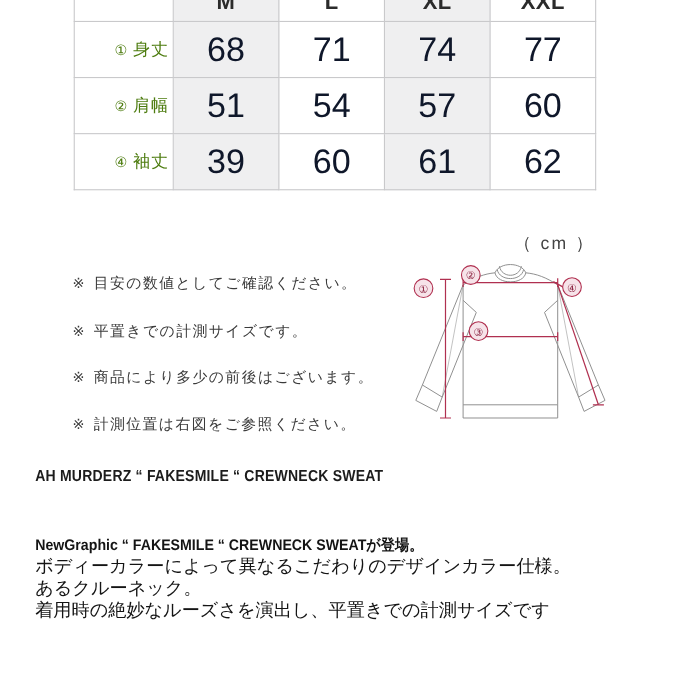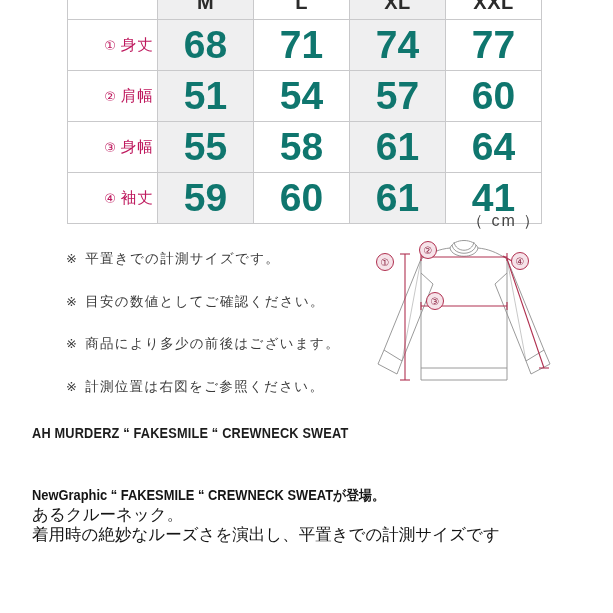--- a/index.html
+++ b/index.html
@@ -51,34 +51,34 @@
     width: 89px;
   }
   .col-size {
     width: 95px;
   }
   td.shaded, th.shaded {
     background: #efeff0;
   }
   .row-label {
     font-size: 15.5px;
-    color: #be185d;
+    color: #4d7c0f;
     font-family: "DejaVu Sans", "Liberation Sans", sans-serif;
     letter-spacing: 1px;
     white-space: nowrap;
     margin-left: 33px;
   }
   .row-label .circ {
     font-size: 13px;
     margin-right: 4px;
   }
   .val {
-    font-size: 39px;
-    font-weight: bold;
-    color: #0f766e;
+    font-size: 31px;
+    font-weight: normal;
+    color: #0f172a;
     font-family: "Liberation Sans", "DejaVu Sans", sans-serif;
     letter-spacing: 0px;
   }
   .cm-unit {
     position: absolute;
     left: 467px;
     top: 211px;
     font-size: 16px;
     color: #444;
     letter-spacing: 2px;
@@ -181,45 +181,36 @@
         <td class="col-label">
           <span class="row-label"><span class="circ">②</span><span>肩幅</span></span>
         </td>
         <td class="col-size shaded"><span class="val">51</span></td>
         <td class="col-size"><span class="val">54</span></td>
         <td class="col-size shaded"><span class="val">57</span></td>
         <td class="col-size"><span class="val">60</span></td>
       </tr>
       <tr>
         <td class="col-label">
-          <span class="row-label"><span class="circ">③</span><span>身幅</span></span>
-        </td>
-        <td class="col-size shaded"><span class="val">55</span></td>
-        <td class="col-size"><span class="val">58</span></td>
-        <td class="col-size shaded"><span class="val">61</span></td>
-        <td class="col-size"><span class="val">64</span></td>
-      </tr>
-      <tr>
-        <td class="col-label">
           <span class="row-label"><span class="circ">④</span><span>袖丈</span></span>
         </td>
-        <td class="col-size shaded"><span class="val">59</span></td>
+        <td class="col-size shaded"><span class="val">39</span></td>
         <td class="col-size"><span class="val">60</span></td>
         <td class="col-size shaded"><span class="val">61</span></td>
-        <td class="col-size"><span class="val">41</span></td>
+        <td class="col-size"><span class="val">62</span></td>
       </tr>
     </tbody>
   </table>
 </div>
 
 <div class="cm-unit">（ cm ）</div>
 
 <div class="notes">
+  <div class="note-line"><span class="mk">※</span><span>目安の数値としてご確認ください。</span></div>
   <div class="note-line"><span class="mk">※</span><span>平置きでの計測サイズです。</span></div>
-  <div class="note-line"><span class="mk">※</span><span>目安の数値としてご確認ください。</span></div>
   <div class="note-line"><span class="mk">※</span><span>商品により多少の前後はございます。</span></div>
   <div class="note-line"><span class="mk">※</span><span>計測位置は右図をご参照ください。</span></div>
 </div>
 
 <div class="diagram">
   <svg width="196" height="166" viewBox="0 0 196 166">
     <g fill="none" stroke="#8f8f8f" stroke-width="0.9" stroke-linejoin="round">
 
       <path d="M57 31 L57 140 L143 140 L143 31"></path>
 
@@ -281,15 +272,16 @@
       <circle cx="156" cy="33" r="8.5" fill="#f6e3e9" stroke="#b03050" stroke-width="1"></circle>
       <text x="156" y="37" text-anchor="middle" font-size="10" fill="#8d2744" font-family="DejaVu Sans, sans-serif">④</text>
     </g>
   </svg>
 </div>
 
 <div class="desc-title">AH MURDERZ “ FAKESMILE “ CREWNECK SWEAT</div>
 
 <div class="desc-body">
   <div class="desc-line lead">NewGraphic “ FAKESMILE “ CREWNECK SWEATが登場。</div>
+  <div class="desc-line">ボディーカラーによって異なるこだわりのデザインカラー仕様。</div>
   <div class="desc-line">あるクルーネック。</div>
   <div class="desc-line">着用時の絶妙なルーズさを演出し、平置きでの計測サイズです</div>
 </div>
 
 </body></html>

